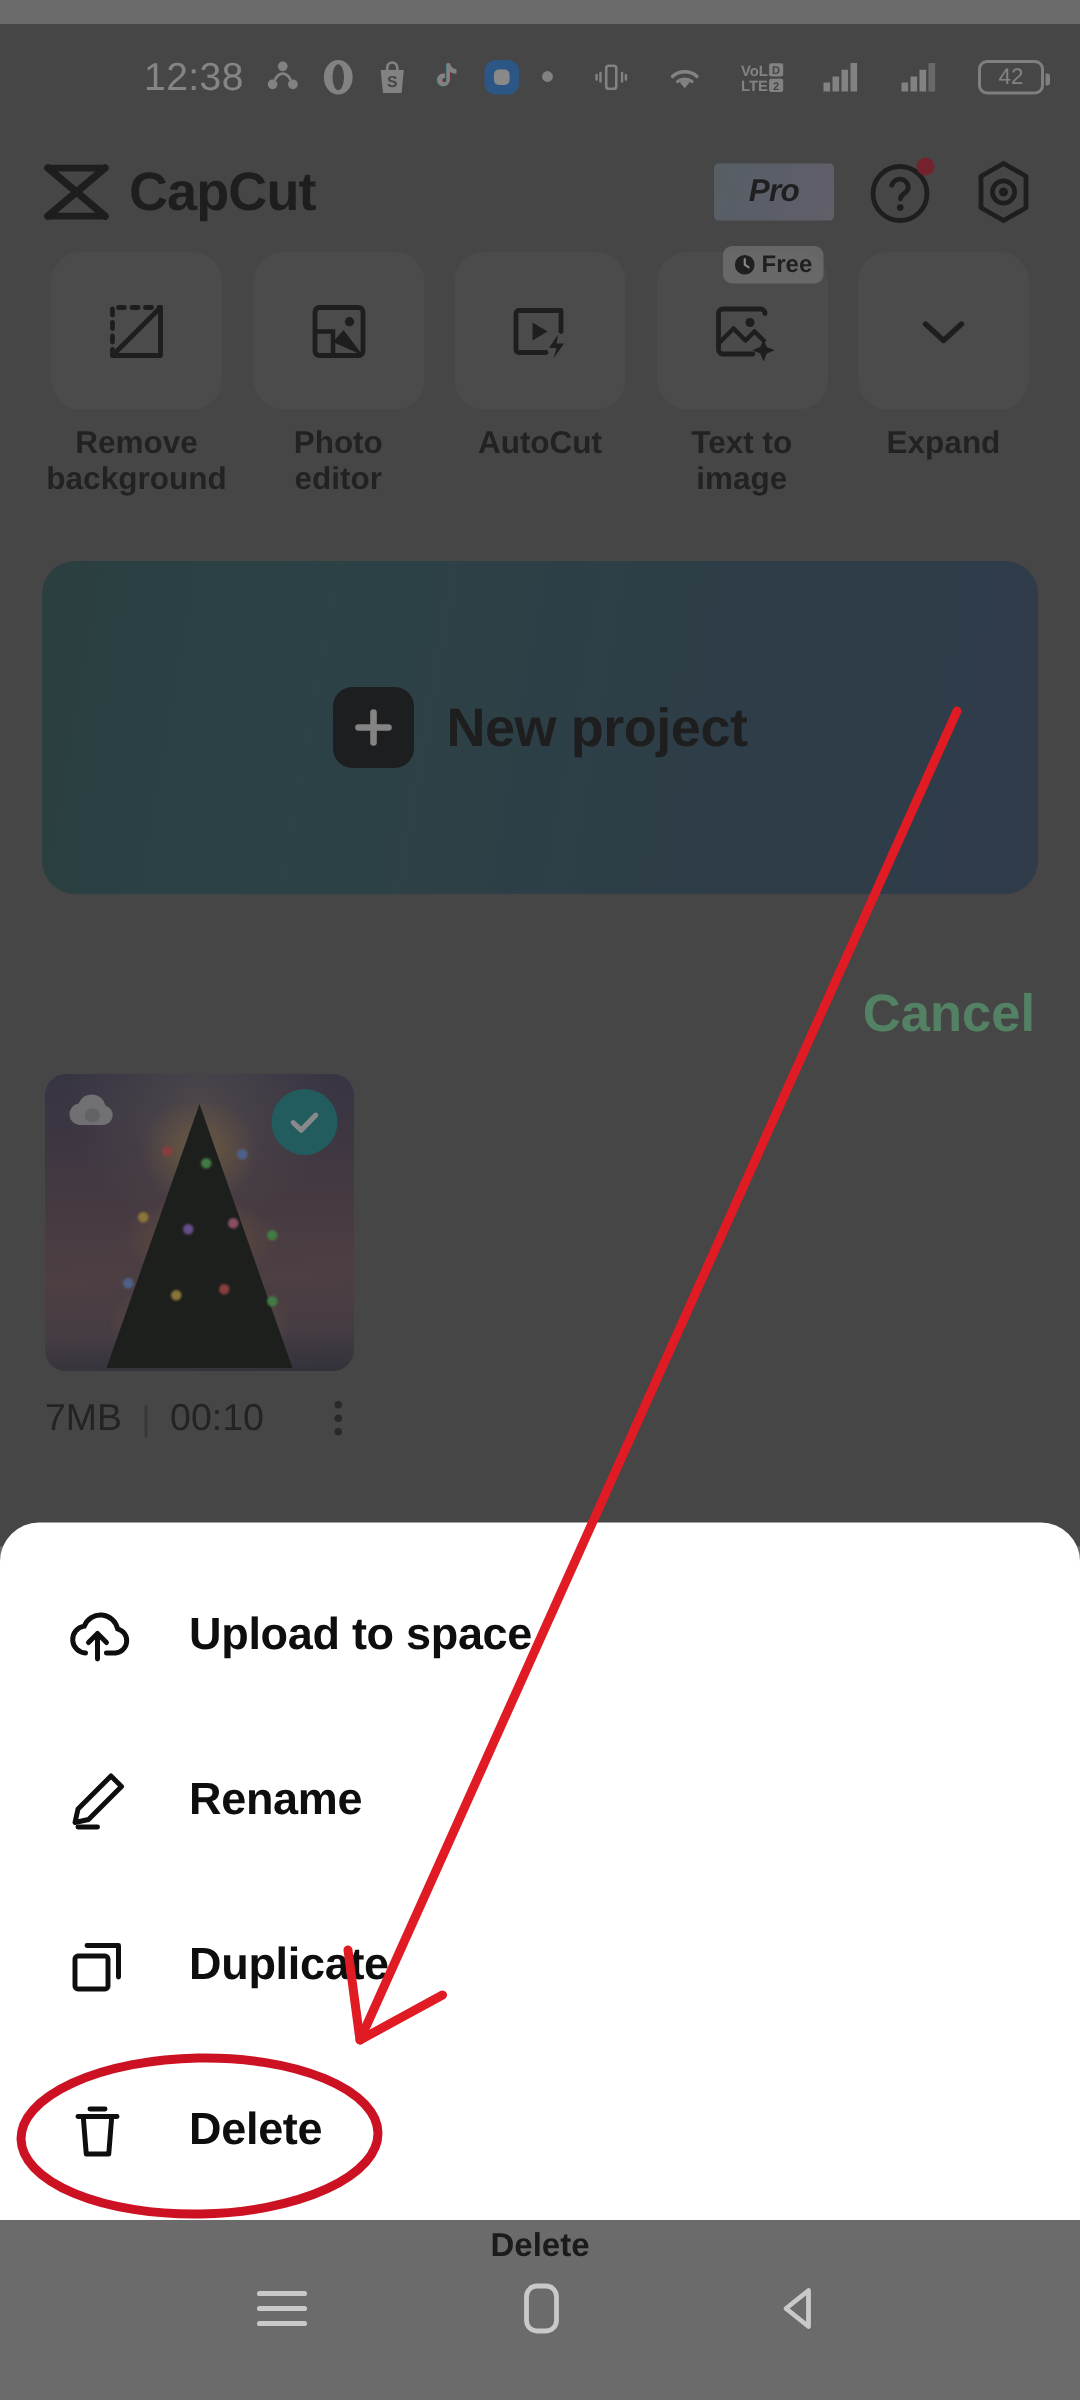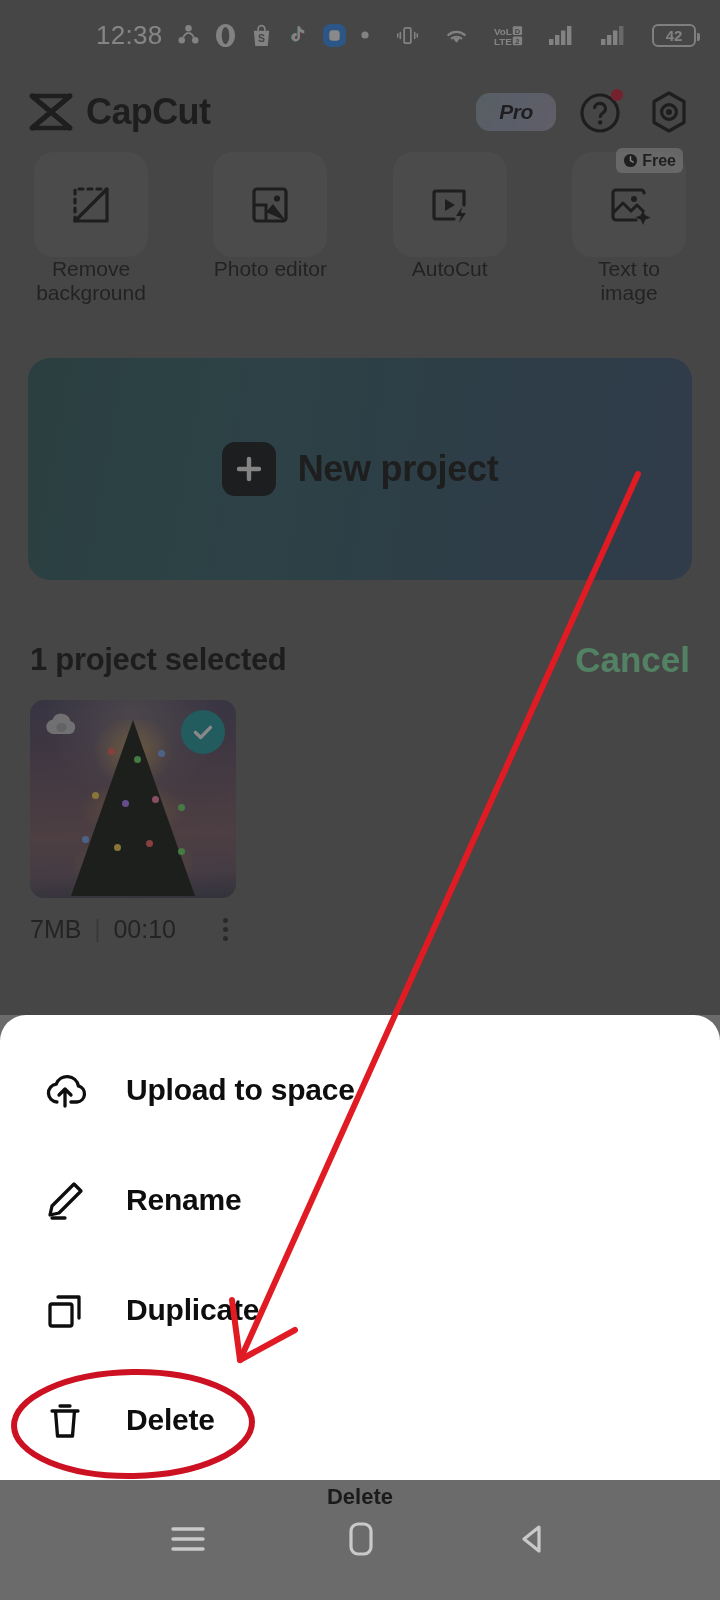--- a/index.html
+++ b/index.html
@@ -11,21 +11,21 @@
   }
   #screen {
     position: relative;
     width: 720px; height: 1600px;
     background: #6b6b6b;
     overflow: hidden;
   }
 
   
   #app-layer {
-    position: absolute; left: 0; top: 0;
+    position: absolute; left: 0; top: 16px;
     width: 720px; height: 1484px;
   }
   #dim-overlay {
     position: absolute; left: 0; top: 0;
     width: 720px; height: 1015px;
     background: rgba(40,40,40,0.55);
     pointer-events: none;
     z-index: 40;
   }
 
@@ -53,38 +53,38 @@
   .battery-shell {
     width: 44px; height: 23px;
     border: 2.5px solid #e8e8e8; border-radius: 6px;
     display: flex; align-items: center; justify-content: center;
     position: relative;
   }
   .battery-shell::after {
     content: ""; position: absolute; right: -6px; top: 7px;
     width: 3px; height: 8px; background: #e8e8e8; border-radius: 0 2px 2px 0;
   }
-  .battery-txt { font-size: 15px; font-weight: 700; color: #f0f0f0; line-height: 1; }
+  .battery-txt { font-size: 15px; font-weight: 400; color: #f0f0f0; line-height: 1; }
 
   
   #header {
     position: absolute; left: 0; top: 76px;
     width: 720px; height: 72px;
     display: flex; align-items: center;
     padding: 0 28px;
     justify-content: flex-end;
   }
   #brand { display: flex; align-items: center; gap: 12px; }
   #brand-name {
     font-size: 36px; font-weight: 700; color: #121212;
     letter-spacing: -0.6px;
   }
   #header-right { margin-left: auto; display: flex; align-items: center; gap: 22px; }
   #pro-badge {
-    width: 80px; height: 38px; border-radius: 14px;
+    width: 80px; height: 38px; border-radius: 3px;
     background: linear-gradient(110deg,#8fa3ad 0%,#9a9fb8 55%,#a7a2b5 100%);
     display: flex; align-items: center; justify-content: center;
   }
   #pro-badge-label {
     font-size: 21px; font-weight: 900; color: #16161a;
     font-style: italic; letter-spacing: -0.5px;
   }
   .header-icon-wrap { position: relative; width: 46px; height: 46px; }
   #help-dot {
     position: absolute; right: 1px; top: 0;
@@ -100,22 +100,22 @@
     padding: 0 34px;
   }
   .tool { width: 114px; display: flex; flex-direction: column; align-items: center; }
   .tool-tile {
     width: 114px; height: 105px; border-radius: 20px;
     background: rgba(255,255,255,0.07);
     display: flex; align-items: center; justify-content: center;
     position: relative;
   }
   .tool-label {
-    font-size: 21px; color: #1b1b1b;
-    text-align: center; line-height: 1.12; font-weight: 400;
+    margin-top: 11px; font-size: 21px; color: #1b1b1b;
+    text-align: center; line-height: 1.12; font-weight: 700;
   }
   .free-badge {
     position: absolute; top: -4px; right: 3px;
     height: 25px; padding: 0 7px; border-radius: 6px;
     background: rgba(235,235,240,0.55);
     display: flex; align-items: center; gap: 4px;
   }
   .free-badge-label { font-size: 16px; font-weight: 600; color: #141414; }
 
   
@@ -413,33 +413,40 @@
             <svg width="15" height="15" viewBox="0 0 16 16">
               <circle cx="8" cy="8" r="7" fill="#141414"></circle>
               <path d="M8 4 V8 l2.8 1.8" stroke="#fff" stroke-width="1.5" fill="none" stroke-linecap="round"></path>
             </svg>
             <span class="free-badge-label">Free</span>
           </div>
         </div>
         <div class="tool-label">Text to image</div>
       </div>
 
+      <div class="tool">
+        <div class="tool-tile">
+          <svg width="52" height="52" viewBox="0 0 52 52">
+            <path d="M14 21 L26 32 L38 21" stroke="#121212" stroke-width="3.6" fill="none" stroke-linecap="round" stroke-linejoin="round"></path>
+          </svg>
+        </div>
+        <div class="tool-label">Expand</div>
+      </div>
     </div>
 
     <div id="new-project-banner">
       <div id="new-project-plus">
         <svg width="34" height="34" viewBox="0 0 34 34">
           <path d="M17 7 V27 M7 17 H27" stroke="#f3f3f3" stroke-width="4.4" stroke-linecap="round"></path>
         </svg>
       </div>
       <span id="new-project-label">New project</span>
     </div>
 
     <div id="selection-header">
-      <span id="selection-count">1 project selected</span>
       <span id="selection-cancel">Cancel</span>
     </div>
 
     <div id="project-card">
       <div id="project-thumb">
         <div class="tree-glow"></div>
         <div class="tree"></div>
         <div class="bulb" style="left:78px;  top:48px;  background:#ff5a5a;"></div>
         <div class="bulb" style="left:104px; top:56px;  background:#66dd66;"></div>
         <div class="bulb" style="left:128px; top:50px;  background:#7aa8ff;"></div>

